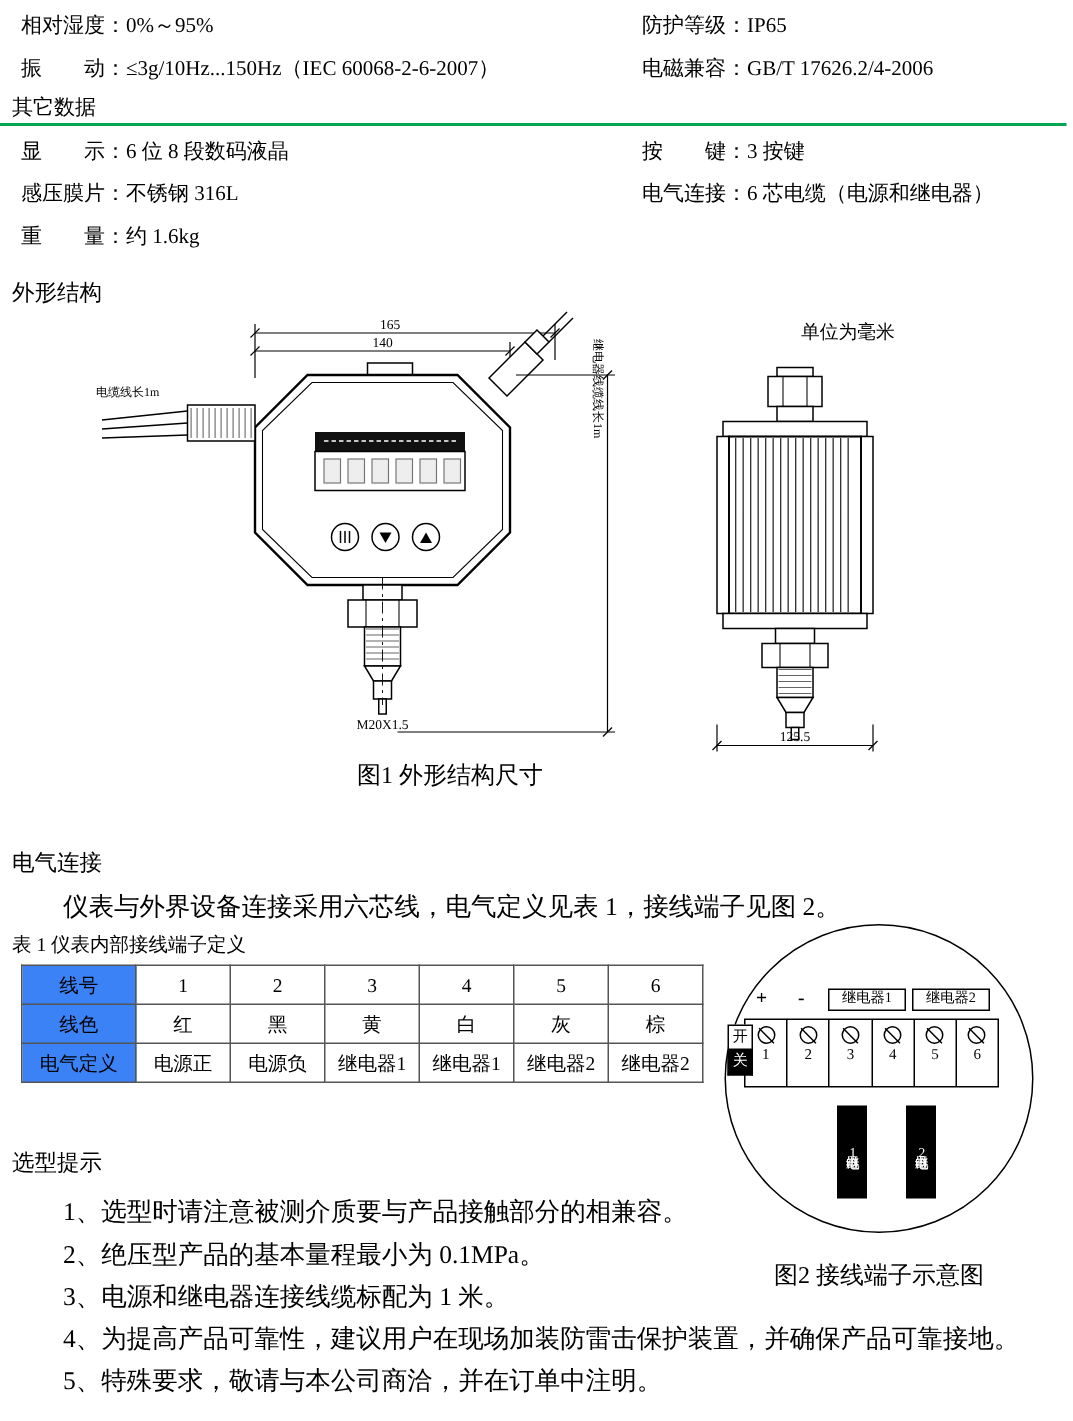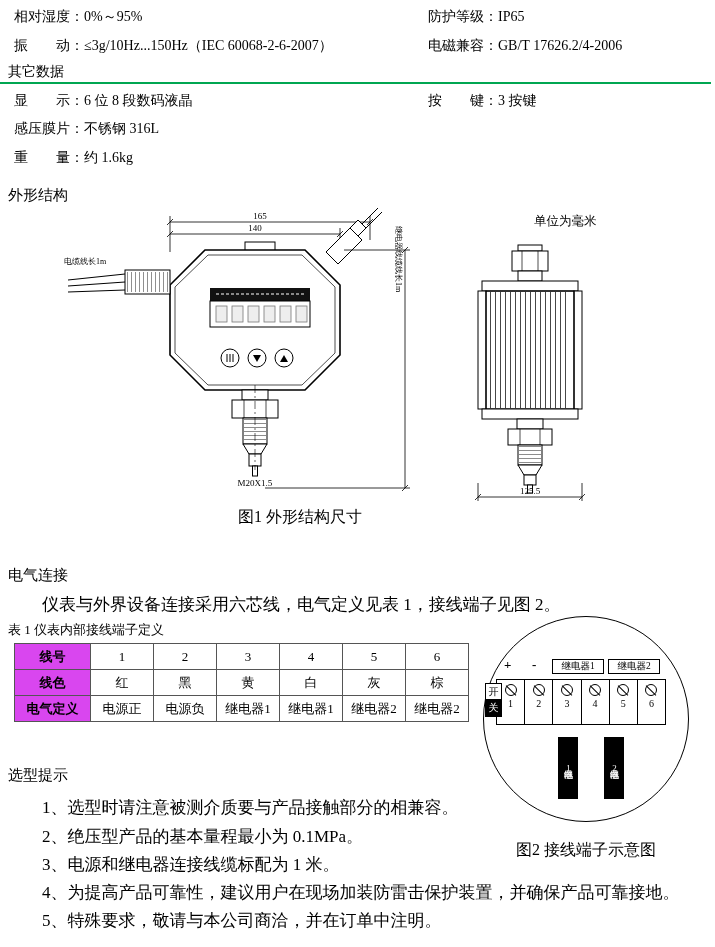--- a/index.html
+++ b/index.html
@@ -14,21 +14,21 @@
   .spec { font-size:14px; white-space:nowrap; }
   .h { font-size:15px; font-weight:normal; white-space:nowrap;text-align:center; }
   .green-line { position:absolute; left:0; top:82px; width:715px; height:2px; background:#00a651; }
   .cap { font-size:16px; text-align:center; white-space:nowrap; }
   .note { font-size:12.5px; white-space:nowrap; }
   .para { font-size:17px; white-space:nowrap; }
   .tbl-title { font-size:13px; white-space:nowrap; }
 
   table.term { border-collapse:collapse; font-size:13px; }
   table.term td { border:1px solid #555; text-align:center; height:26px; padding:0 2px; }
-  table.term td.lab { background:#d946ef; width:76px;font-weight:bold; }
+  table.term td.lab { background:#3b82f6; width:76px; }
   table.term td.c { width:63px; }
 
   .circle {
     position:absolute; left:483px; top:616px; width:206px; height:206px;
     border:1.5px solid #000; border-radius:50%;
   }
   .c-sign { position:absolute; font-size:13px; font-weight:bold; }
   .c-relaybox {
     position:absolute; width:52px; height:15px; border:1px solid #000;
     font-size:9.5px; line-height:13px; text-align:center; background:#fff; white-space:nowrap;
@@ -68,20 +68,21 @@
   <div class="spec abs" style="left:428px;top:8px">防护等级：IP65</div>
   <div class="spec abs" style="left:14px;top:37px">振　　动：≤3g/10Hz...150Hz（IEC 60068-2-6-2007）</div>
   <div class="spec abs" style="left:428px;top:37px">电磁兼容：GB/T 17626.2/4-2006</div>
 
   <div class="spec abs" style="left:8px;top:63px">其它数据</div>
   <div class="green-line"></div>
 
   <div class="spec abs" style="left:14px;top:92px">显　　示：6 位 8 段数码液晶</div>
   <div class="spec abs" style="left:428px;top:92px">按　　键：3 按键</div>
   <div class="spec abs" style="left:14px;top:120px">感压膜片：不锈钢 316L</div>
+  <div class="spec abs" style="left:428px;top:120px">电气连接：6 芯电缆（电源和继电器）</div>
   <div class="spec abs" style="left:14px;top:149px">重　　量：约 1.6kg</div>
 
   <div class="h abs" style="left:8px;top:186px">外形结构</div>
   <div class="note abs" style="left:534px;top:213px">单位为毫米</div>
 
   <svg class="abs" style="left:60px;top:200px" width="400" height="310" viewBox="0 0 400 310">
 
     <g stroke="#000" stroke-width="0.8" fill="none">
       <line x1="110" y1="22" x2="310" y2="22"></line>
       <line x1="110" y1="34" x2="280" y2="34"></line>

